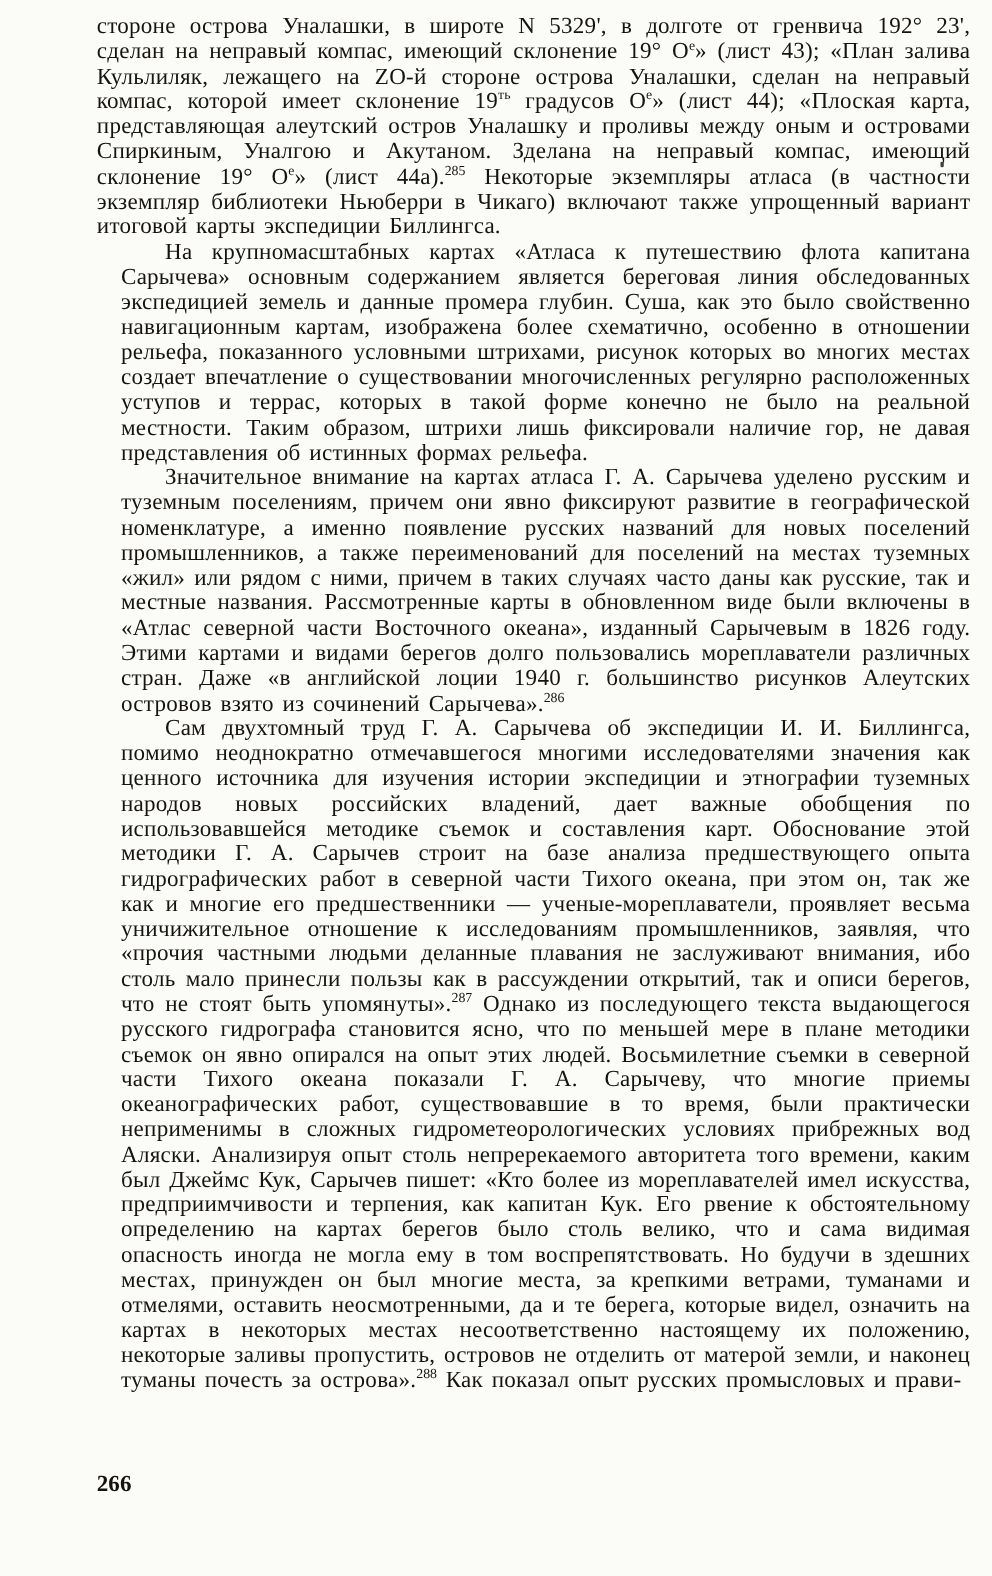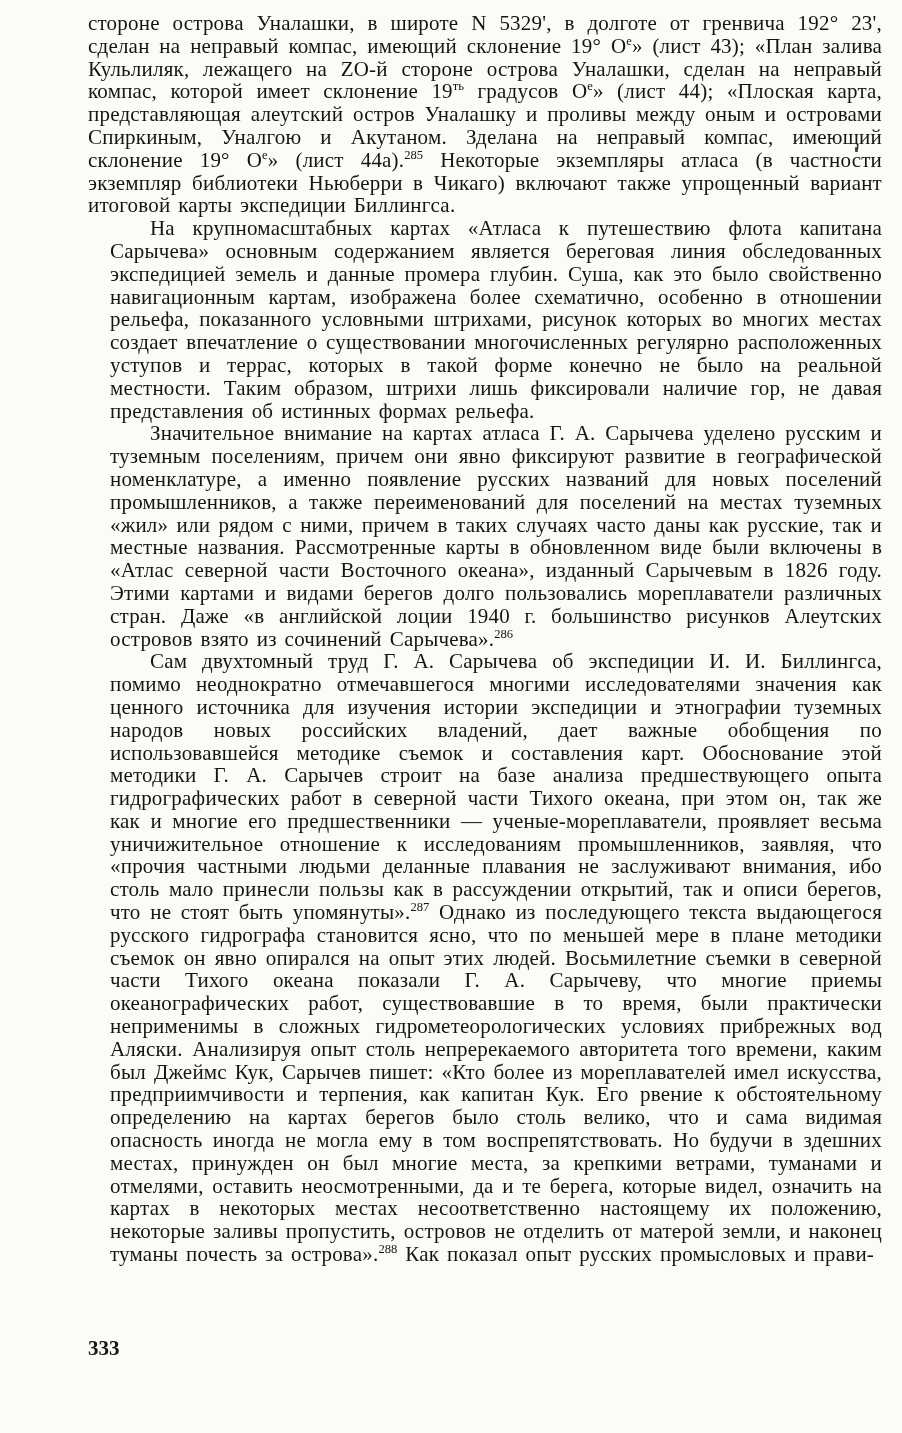--- a/index.html
+++ b/index.html
@@ -64,14 +64,14 @@
 <body>
 
 <div class="page">
   <div class="text-block">
       <p class="para">стороне острова Уналашки, в широте N 5329', в долготе от гренвича 192° 23', сделан на неправый компас, имеющий склонение 19° О<sup>е</sup>» (лист 43); «План залива Кульлиляк, лежащего на ZO-й стороне острова Уналашки, сделан на неправый компас, которой имеет склонение 19<sup>ть</sup> градусов О<sup>е</sup>» (лист 44); «Плоская карта, представляющая алеутский остров Уналашку и проливы между оным и островами Спиркиным, Уналгою и Акутаном. Зделана на неправый компас, имеющий склонение 19° О<sup>е</sup>» (лист 44а).<sup>285</sup> Некоторые экземпляры атласа (в частности экземпляр библиотеки Ньюберри в Чикаго) включают также упрощенный вариант итоговой карты экспедиции Биллингса.</p>
       <p class="para indent">На крупномасштабных картах «Атласа к путешествию флота капитана Сарычева» основным содержанием является береговая линия обследованных экспедицией земель и данные промера глубин. Суша, как это было свойственно навигационным картам, изображена более схематично, особенно в отношении рельефа, показанного условными штрихами, рисунок которых во многих местах создает впечатление о существовании многочисленных регулярно расположенных уступов и террас, которых в такой форме конечно не было на реальной местности. Таким образом, штрихи лишь фиксировали наличие гор, не давая представления об истинных формах рельефа.</p>
       <p class="para indent">Значительное внимание на картах атласа Г. А. Сарычева уделено русским и туземным поселениям, причем они явно фиксируют развитие в географической номенклатуре, а именно появление русских названий для новых поселений промышленников, а также переименований для поселений на местах туземных «жил» или рядом с ними, причем в таких случаях часто даны как русские, так и местные названия. Рассмотренные карты в обновленном виде были включены в «Атлас северной части Восточного океана», изданный Сарычевым в 1826 году. Этими картами и видами берегов долго пользовались мореплаватели различных стран. Даже «в английской лоции 1940 г. большинство рисунков Алеутских островов взято из сочинений Сарычева».<sup>286</sup></p>
       <p class="para indent">Сам двухтомный труд Г. А. Сарычева об экспедиции И. И. Биллингса, помимо неоднократно отмечавшегося многими исследователями значения как ценного источника для изучения истории экспедиции и этнографии туземных народов новых российских владений, дает важные обобщения по использовавшейся методике съемок и составления карт. Обоснование этой методики Г. А. Сарычев строит на базе анализа предшествующего опыта гидрографических работ в северной части Тихого океана, при этом он, так же как и многие его предшественники — ученые-мореплаватели, проявляет весьма уничижительное отношение к исследованиям промышленников, заявляя, что «прочия частными людьми деланные плавания не заслуживают внимания, ибо столь мало принесли пользы как в рассуждении открытий, так и описи берегов, что не стоят быть упомянуты».<sup>287</sup> Однако из последующего текста выдающегося русского гидрографа становится ясно, что по меньшей мере в плане методики съемок он явно опирался на опыт этих людей. Восьмилетние съемки в северной части Тихого океана показали Г. А. Сарычеву, что многие приемы океанографических работ, существовавшие в то время, были практически неприменимы в сложных гидрометеорологических условиях прибрежных вод Аляски. Анализируя опыт столь непререкаемого авторитета того времени, каким был Джеймс Кук, Сарычев пишет: «Кто более из мореплавателей имел искусства, предприимчивости и терпения, как капитан Кук. Его рвение к обстоятельному определению на картах берегов было столь велико, что и сама видимая опасность иногда не могла ему в том воспрепятствовать. Но будучи в здешних местах, принужден он был многие места, за крепкими ветрами, туманами и отмелями, оставить неосмотренными, да и те берега, которые видел, означить на картах в некоторых местах несоответственно настоящему их положению, некоторые заливы пропустить, островов не отделить от матерой земли, и наконец туманы почесть за острова».<sup>288</sup> Как показал опыт русских промысловых и прави-</p>
     </div>
   <div class="scan-artifact"></div>
-  <div class="page-number">333</div>
+  <div class="page-number">266</div>
 </div>
 
 </body></html>

